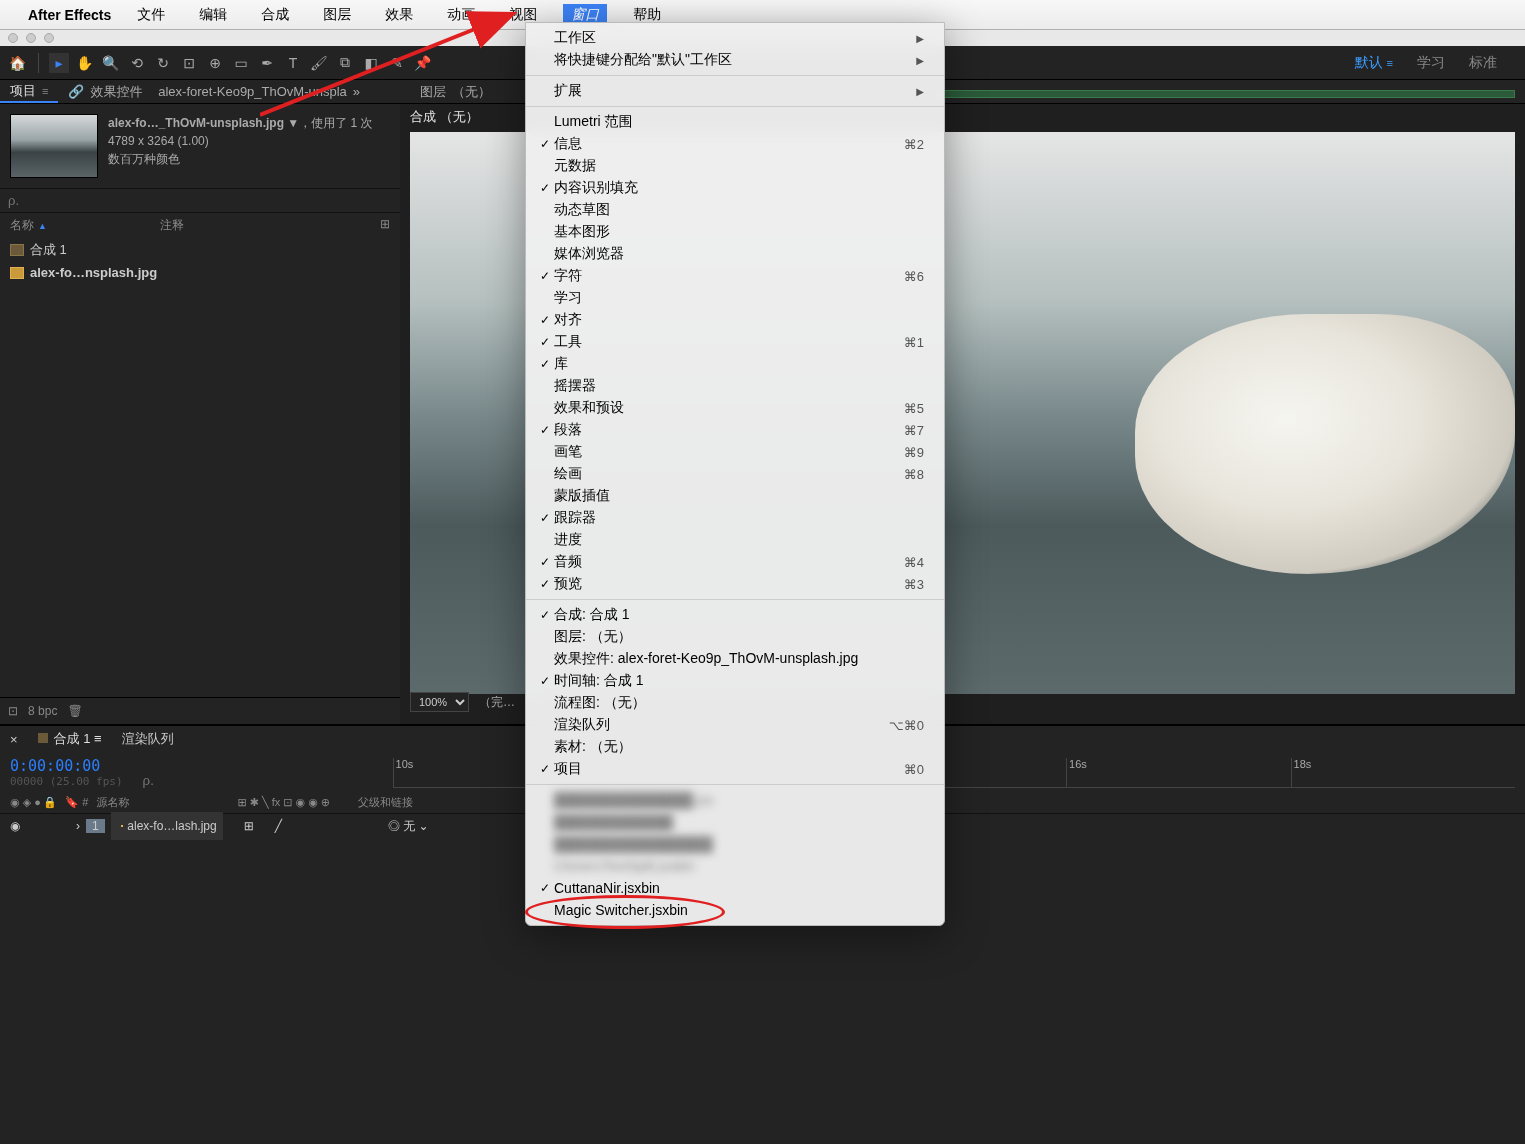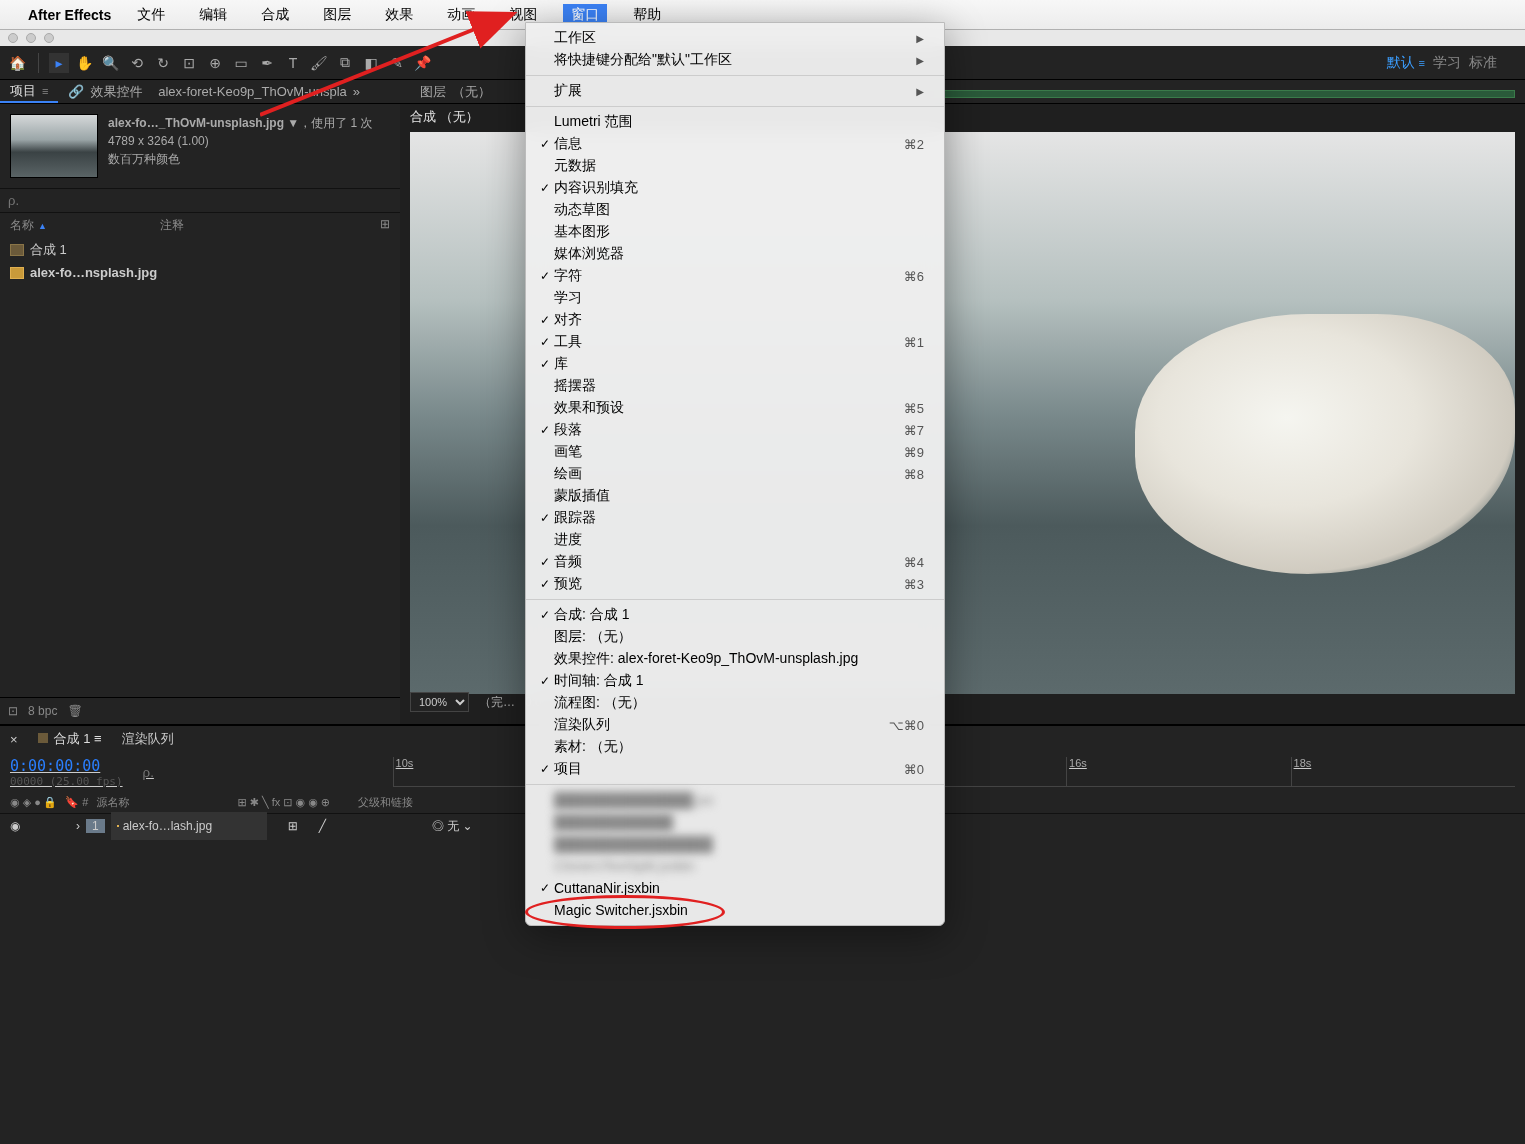--- a/index.html
+++ b/index.html
@@ -2,32 +2,32 @@
 <html><head>
 <meta charset="utf-8">
 <style>
 * { margin:0; padding:0; box-sizing:border-box; font-family:-apple-system,"Helvetica Neue",Arial,sans-serif; }
 body { background:#232323; width:1525px; height:1144px; overflow:hidden; position:relative; color:#ccc; font-size:13px; }
 
 
 .mac-menubar { background:linear-gradient(#f7f7f7,#ececec); height:30px; display:flex; align-items:center; padding:0 10px; color:#000; gap:18px; border-bottom:1px solid #b0b0b0; }
 .mac-menubar .title { font-weight:bold; font-size:14px; }
 .mac-menubar .mitem { font-size:14px; cursor:pointer; padding:2px 8px; }
-.mac-menubar .mitem.active { background:#3b82f6; color:#fff; border-radius:0; }
+.mac-menubar .mitem.active { background:#3b82f6; color:#fff; border-radius:0;font-style:italic; }
 
 
 .traffic { height:16px; background:#e8e8e8; padding-left:8px; display:flex; align-items:center; gap:8px;}
 .dot { width:10px; height:10px; border-radius:50%; background:#ccc; border:1px solid #aaa;}
 
 
 .toolbar { background:#232323; height:34px; display:flex; align-items:center; padding:0 8px; gap:6px; border-bottom:1px solid #000;}
 .toolbar .icon { width:20px; height:20px; display:flex; align-items:center; justify-content:center; color:#aaa; font-size:14px; }
 .toolbar .icon.sel { background:#333; color:#3b82f6; }
 .toolbar .sep { width:1px; height:20px; background:#444; margin:0 4px;}
-.workspace-tabs { margin-left:auto; display:flex; gap:8px; padding-right:20px; font-size:14px; color:#888;}
+.workspace-tabs { margin-left:auto; display:flex; gap:24px; padding-right:20px; font-size:14px; color:#888;}
 .workspace-tabs .wtab.active { color:#3b9eff; }
 .workspace-tabs .burger { color:#3b9eff; font-size:11px; }
 
 
 .panel-row { display:flex; height:24px; border-bottom:1px solid #000;}
 .panel-tab { padding:4px 10px; font-size:13px; color:#aaa; display:flex; align-items:center; gap:6px;}
 .panel-tab.active { color:#ddd; border-bottom:2px solid #3b82f6;}
 .panel-tab .close { color:#888; font-size:11px;}
 
 
@@ -57,28 +57,28 @@
 .swan { position:absolute; right:0; bottom:120px; width:380px; height:260px; background:radial-gradient(ellipse at 40% 40%,#f5f5f0 0%,#e8e5dc 40%,#d0cbc0 70%,transparent 80%); border-radius:50% 40% 60% 50%;}
 .viewer-footer { position:absolute; bottom:8px; height:28px; display:flex; align-items:center; padding:0 10px; gap:10px; font-size:12px; color:#aaa;}
 .viewer-footer select { background:#232323; color:#ccc; border:1px solid #444; font-size:11px; padding:2px 4px;}
 
 
 .timeline { background:#232323; border-top:2px solid #000;}
 .tl-tabs { display:flex; padding:4px 10px; gap:20px; height:26px; align-items:center;}
 .tl-tabs .tltab { font-size:13px; color:#ccc;}
 .tl-tabs .tltab.active { color:#ddd;text-align:right;}
 .tl-tabs .sq { width:10px; height:10px; background:#6b5a3a; display:inline-block; margin-right:6px;}
-.tl-header { display:flex; align-items:center; padding:4px 10px; height:40px;text-decoration:underline;}
+.tl-header { display:flex; align-items:flex-end; padding:4px 10px; height:40px;}
 .timecode { color:#2a7fff; font-size:15px; font-family:monospace;}
 .fps { color:#555; font-size:11px; font-family:monospace;}
 .tl-ruler { flex:1; margin-left:190px; position:relative; height:30px; border-bottom:1px solid #444; display:flex;}
 .tick { flex:1; font-size:11px; color:#aaa; border-left:1px solid #444; padding-left:2px;}
 .tl-cols { display:flex; padding:2px 10px; font-size:11px; color:#888; gap:8px; height:22px; align-items:center; border-bottom:1px solid #111;}
 .tl-row { display:flex; padding:3px 10px; font-size:12px; align-items:center; gap:6px; height:24px;}
-.layer-name { background:#333; padding:7px 6px; width:156px; display:flex; align-items:center; gap:4px;}
+.layer-name { background:#333; padding:7px 6px; width:112px; display:flex; align-items:center; gap:4px;justify-content:flex-end;}
 .tl-bar-area { position:absolute; left:720px; right:10px; top:90px; height:8px; background:#2a5a3a; border:1px solid #3a7a4a;}
 
 
 .dropdown { position:absolute; top:22px; left:525px; width:420px; background:rgba(238,238,238,0.97); backdrop-filter:blur(10px); border:1px solid #bbb; border-radius:0 0 6px 6px; box-shadow:0 10px 40px rgba(0,0,0,0.4); color:#000; font-size:14px; padding:4px 0;}
 .dd-item { display:flex; align-items:center; padding:3px 20px 3px 10px; height:22px; cursor:pointer;}
 .dd-check { width:18px; text-align:center; font-size:12px;}
 .dd-label { flex:1; }
 .dd-short { color:#555; font-size:13px;}
 .dd-arrow { color:#555; font-size:10px;}
 .dd-sep { height:1px; background:#ccc; margin:4px 0;}

